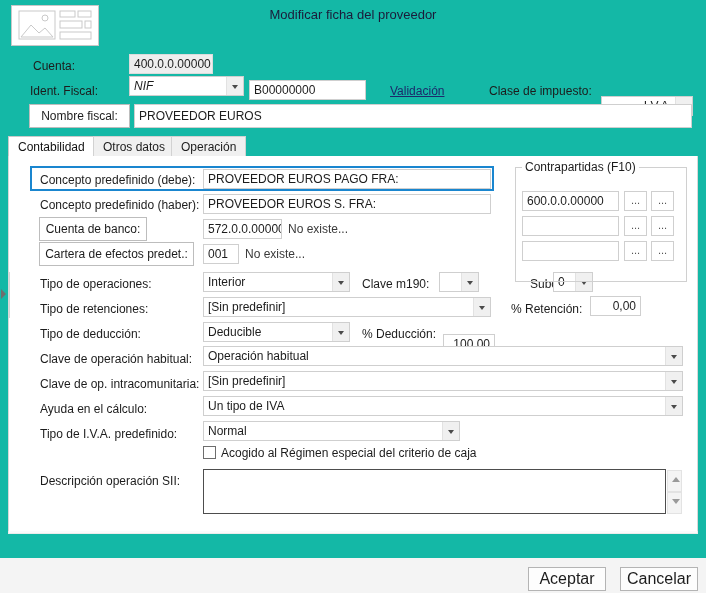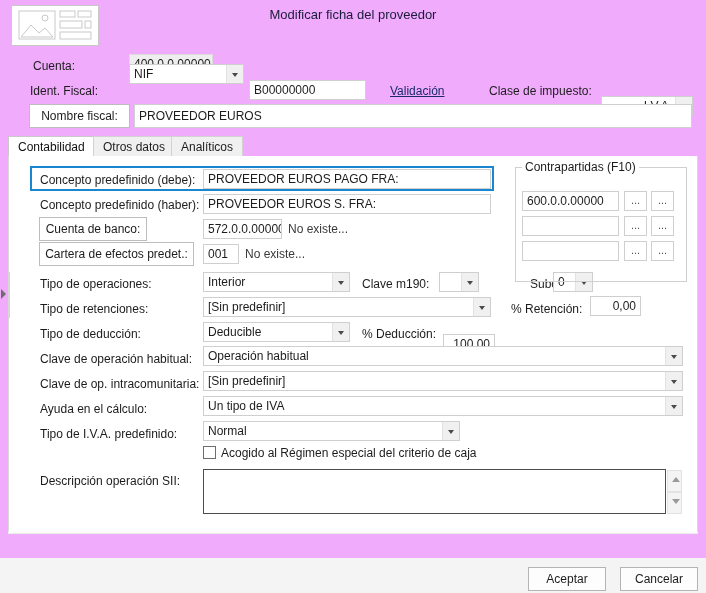--- a/index.html
+++ b/index.html
@@ -5,21 +5,21 @@
   * { box-sizing: border-box; }
   html, body {
     margin: 0; padding: 0;
     width: 706px; height: 593px;
     background: #ffffff;
     font-family: "Liberation Sans", sans-serif;
     font-size: 12px;
     color: #1c1c1c;
     overflow: hidden;
   }
-  #app { position: relative; width: 706px; height: 593px; background: #f0abfc; }
+  #app { position: relative; width: 706px; height: 593px; background: #14b8a6; }
 
   
   .hdr-icon {
     position: absolute; left: 11px; top: 5px; width: 88px; height: 41px;
     border: 1px solid #c8c8c8; background: #fff;
   }
   .hdr-icon svg { display: block; }
   .win-title {
     position: absolute; left: 0; top: 7px; width: 706px;
     text-align: center; font-size: 13px; color: #1b1b3a;
@@ -124,21 +124,21 @@
   
   .edge-arrow { position: absolute; left: 0px; top: 288px; width: 7px; height: 12px; }
   .edge-line  { position: absolute; left: 9px; top: 272px; width: 1px; height: 46px; background: #d5d5d5; }
 
   
   .footer {
     position: absolute; left: 0; top: 558px; width: 706px; height: 35px; background: #f4f4f4;
   }
   .btn {
     position: absolute; height: 24px; border: 1px solid #b4b4b4; background: #fdfdfd;
-    font-family: "Liberation Sans", sans-serif; font-size: 12px; color: #1c1c1c;
+    font-family: "Liberation Sans", sans-serif; font-size: 16px; color: #1c1c1c;
     cursor: pointer; line-height: 22px; text-align: center;
   }
   .panel-shadow {
     position: absolute; left: 8px; top: 531px; width: 690px; height: 3px;
     background: #fbfbfb; border-left: 1px solid #ececec; border-right: 1px solid #ececec;
     border-bottom: 1px solid #ececec;
   }
 </style>
 </head>
 <body>
@@ -156,40 +156,40 @@
       <rect x="73" y="15" width="6" height="7" fill="none" stroke="#c9c9c9"></rect>
       <rect x="48" y="26" width="31" height="7" fill="none" stroke="#c9c9c9"></rect>
     </svg>
   </div>
   <div class="win-title">Modificar ficha del proveedor</div>
 
   <div class="lbl" style="left:33px; top:59px;">Cuenta:</div>
   <div class="fld dis" style="left:129px; top:54px; width:84px;">400.0.0.00000</div>
 
   <div class="lbl" style="left:30px; top:84px;">Ident. Fiscal:</div>
-  <div class="combo" style="left:129px; top:64px; width:115px;">
+  <div class="combo" style="left:129px; top:76px; width:115px;font-style:italic;">
     <span class="ctxt">NIF</span>
     <span class="carr"></span>
   </div>
   <div class="fld" style="left:249px; top:80px; width:117px;">B00000000</div>
   <div class="link" style="left:373px; top:84px;">Validación</div>
 
   <div class="lbl" style="left:489px; top:84px;">Clase de impuesto:</div>
   <div class="combo" style="left:601px; top:96px; width:92px;text-align:right;">
     <span class="ctxt">I.V.A.</span>
     <span class="carr"></span>
   </div>
 
   <div class="btnlbl" style="left:29px; top:104px; width:101px;">Nombre fiscal:</div>
   <div class="fld" style="left:134px; top:104px; width:558px; height:24px; line-height:22px;">PROVEEDOR EUROS</div>
 
   <div class="tabstrip">
     <div class="tab sel" style="left:0px;text-align:right;">Contabilidad</div>
     <div class="tab" style="left:85px;">Otros datos</div>
-    <div class="tab" style="left:163px;">Analíticos</div>
+    <div class="tab" style="left:163px;">Operación</div>
   </div>
   <div class="panel"></div>
   <div class="panel-shadow"></div>
 
   <div class="edge-line"></div>
   <div class="edge-arrow">
     <svg width="7" height="12" viewBox="0 0 7 12">
         <path d="M1 1 L6 6 L1 11 Z" fill="#6e6e6e"></path>
       </svg>
   </div>

